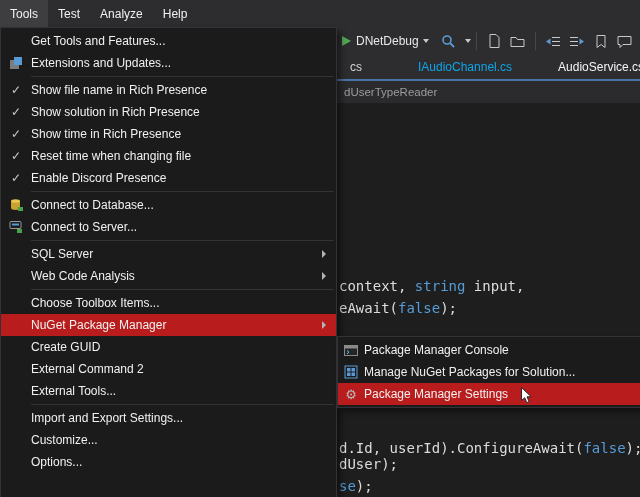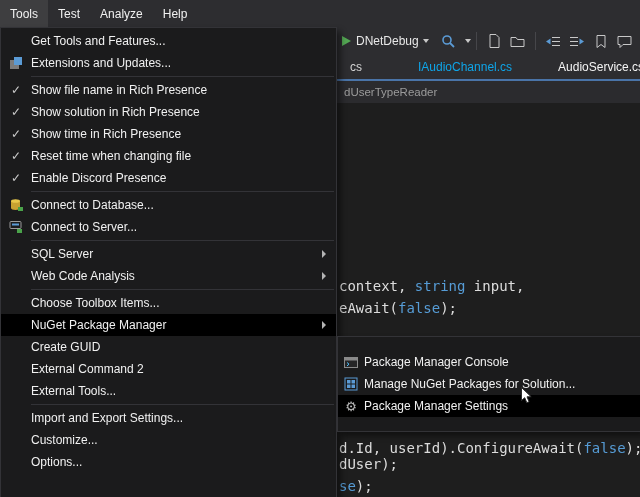--- a/index.html
+++ b/index.html
@@ -33,32 +33,32 @@
 
   
   .code-line { position:absolute; left:339px; font-family:"DejaVu Sans Mono", monospace; font-size:14px; color:#dcdcdc; white-space:pre; line-height:16px; }
   .kw { color:#569cd6; }
 
   
   .menu { position:absolute; left:0; top:27px; width:337px; height:470px; background:#1b1b1c;
           border:1px solid #333337; border-bottom:none; padding-top:2px; z-index:10;
           box-shadow:4px 4px 6px rgba(0,0,0,.45); }
   .mi { height:22px; display:flex; align-items:center; position:relative; padding-right:6px; white-space:nowrap; cursor:default; }
-  .mi.hl { background:#000000; }
+  .mi.hl { background:#b91c1c; }
   .gut { flex:0 0 30px; width:30px; display:flex; align-items:center; justify-content:center; }
   .check { color:#c8c8c8; font-size:12px; }
   .lbl { color:#f1f1f1; }
   .sc { margin-left:auto; margin-right:40px; color:#f1f1f1; }
   .arr { position:absolute; right:10px; top:50%; transform:translateY(-50%); width:0; height:0;
          border-left:4px solid #b4b4b4; border-top:4px solid transparent; border-bottom:4px solid transparent; }
   .msep { height:1px; background:#333337; margin:2px 2px 2px 30px; }
 
   
   .submenu { position:absolute; left:337px; top:336px; width:303px; background:#1b1b1c;
-             border:1px solid #333337; border-right:none; padding:14px 0; z-index:11;
+             border:1px solid #333337; border-right:none; padding:2px 0; z-index:11;
              box-shadow:4px 4px 6px rgba(0,0,0,.45); }
   .submenu .gut { flex:0 0 26px; width:26px; }
   .gear { color:#b8b8b8; font-size:13px; line-height:1; }
 
   
   .cursor { position:absolute; left:520px; top:386px; z-index:20; pointer-events:none; }
 </style>
 </head>
 <body>
 

